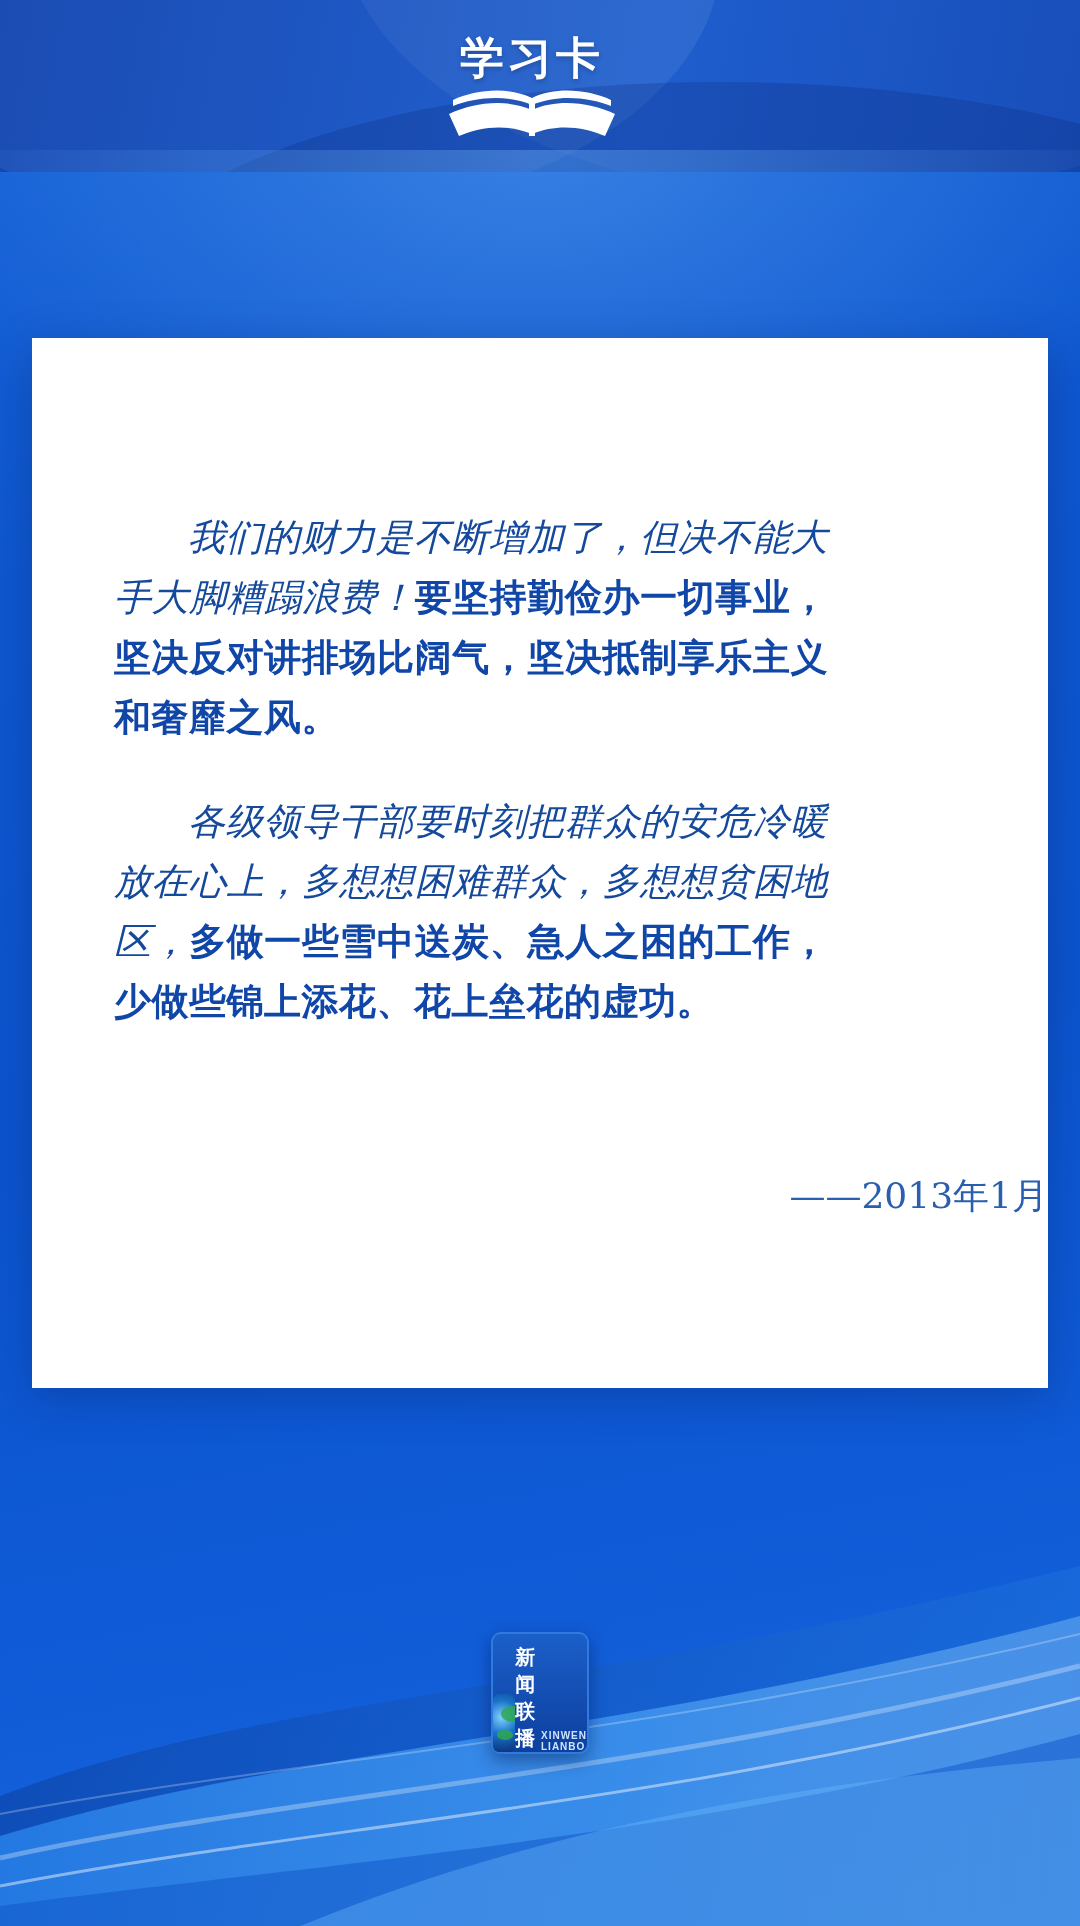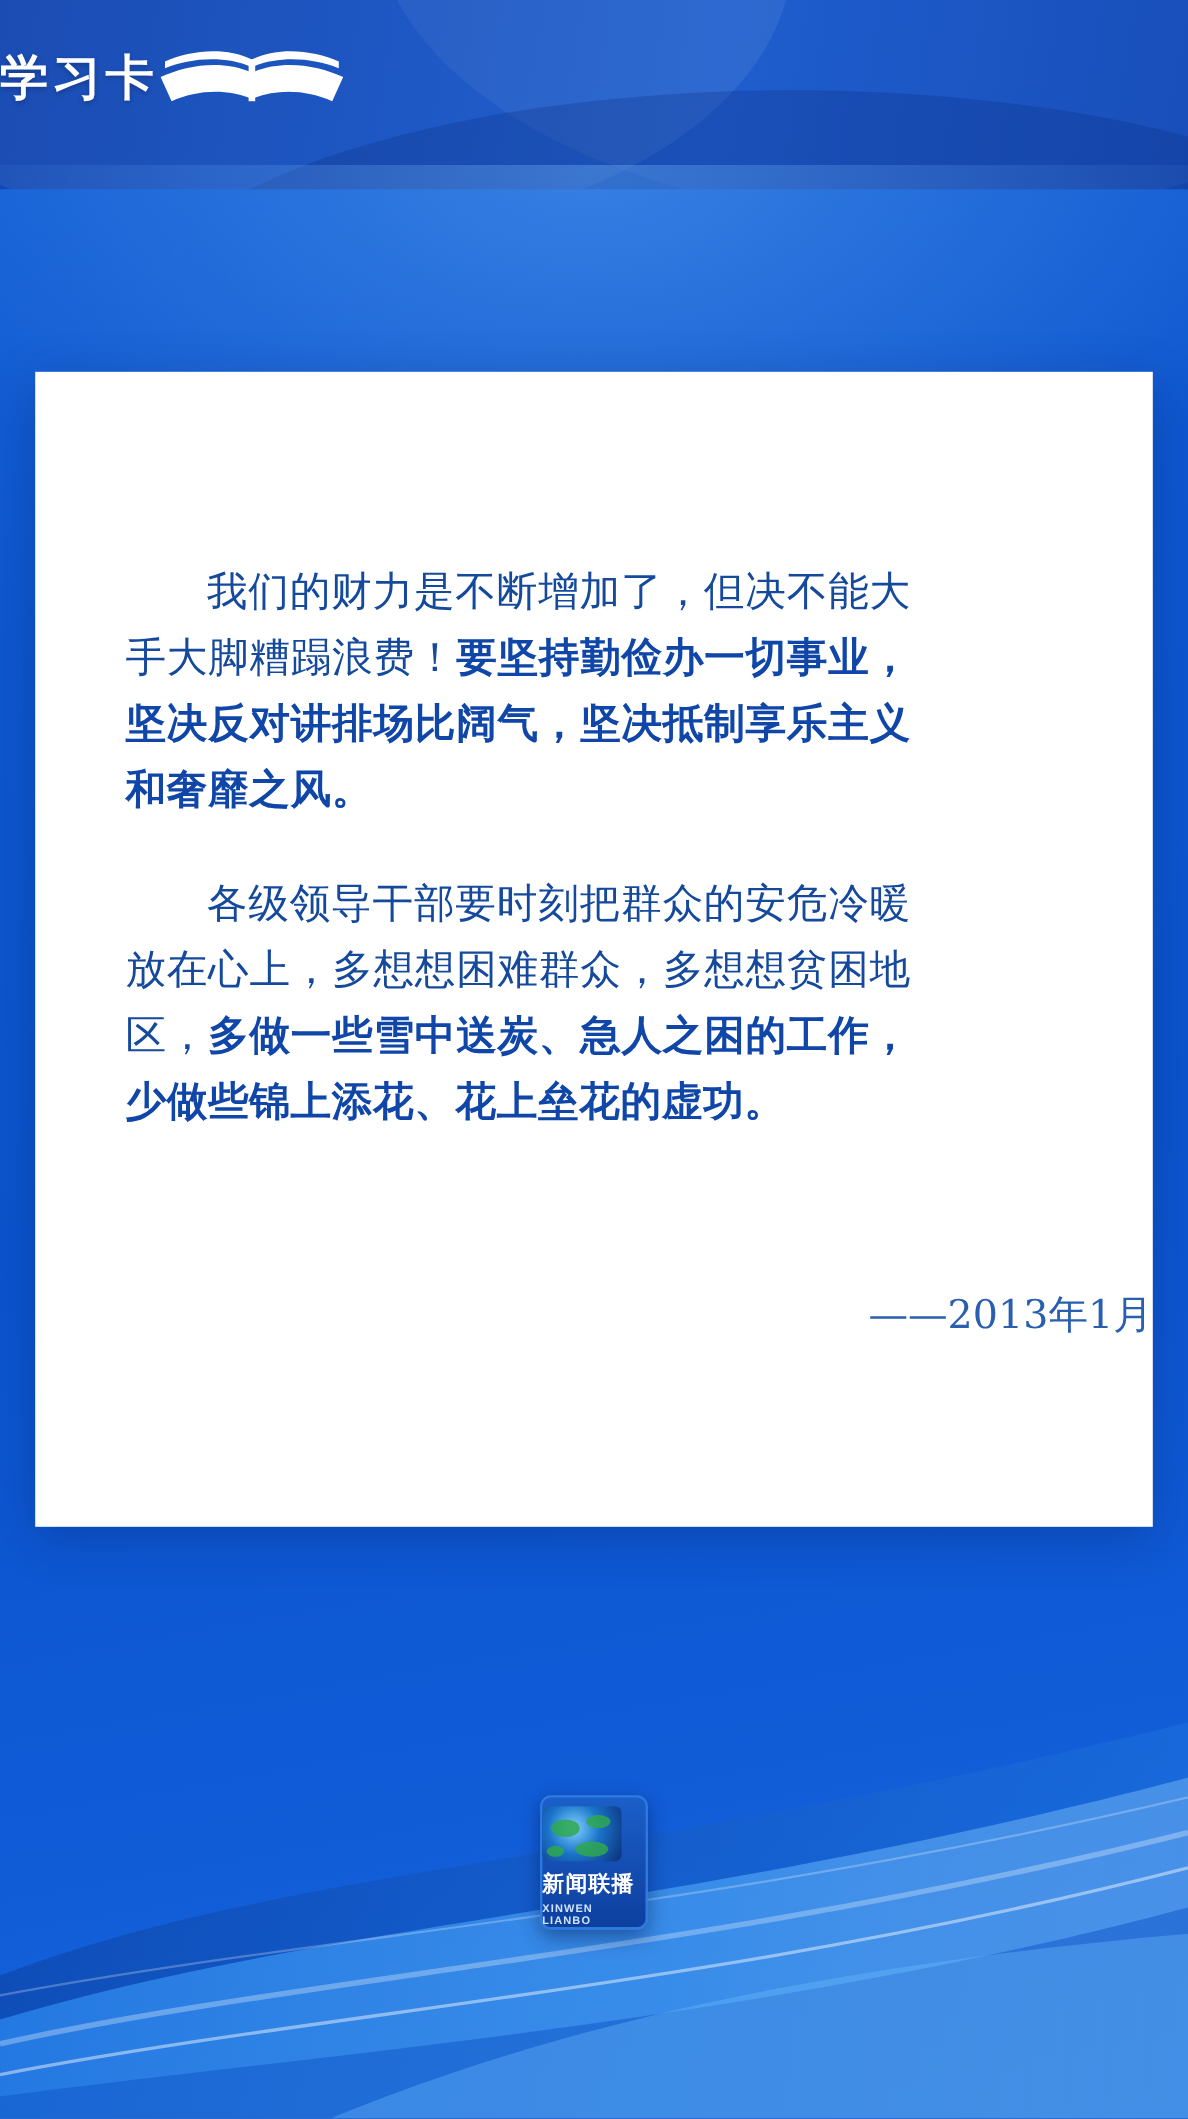--- a/index.html
+++ b/index.html
@@ -32,21 +32,21 @@
     width: 1000px; height: 560px; border-radius: 50%;
     background: rgba(255,255,255,0.05);
   }
   .header-band .arc3 {
     position: absolute; left: 120px; bottom: -330px;
     width: 1200px; height: 420px; border-radius: 50%;
     background: rgba(10,40,120,0.25);
   }
   .logo {
     position: absolute; left: 0; right: 16px; top: 36px;
-    display: flex; flex-direction: row; align-items: center;
+    display: flex; flex-direction: column; align-items: center;
   }
   .logo-text {
     color: #ffffff;
     font-size: 44px;
     font-weight: bold;
     letter-spacing: 4px;
     font-family: "DejaVu Sans", "Liberation Sans", sans-serif;
     line-height: 1;
     text-shadow: 0 2px 5px rgba(0,0,0,0.25);
   }
@@ -98,21 +98,21 @@
     font-family: "DejaVu Sans", "Liberation Sans", sans-serif;
     font-size: 37px;
     line-height: 1.62;
     color: #15499c;
     text-align: justify;
     text-indent: 74px;
     margin-bottom: 44px;
     letter-spacing: 0.5px;
   }
   .para b { font-weight: bold; color: #0f46a8; }
-  .para .plain { font-weight: normal; }
+  .para .plain { font-weight: normal; font-style: italic; }
 
   .attrib {
     position: absolute;
     right: 0; top: 830px;
     width: 714px;
     text-align: right;
     color: #2a5fb0;
     font-family: "DejaVu Serif", serif;
     font-size: 36px;
     line-height: 1.55;
@@ -127,21 +127,21 @@
   
   .badge {
     position: absolute;
     left: 50%; transform: translateX(-50%);
     bottom: 172px;
     width: 98px; height: 122px;
     background: linear-gradient(180deg, #1b5fc9 0%, #0d3f9e 100%);
     border-radius: 10px;
     box-shadow: 0 6px 18px rgba(0,20,70,0.45);
     border: 2px solid #2f7ae0;
-    display: flex; flex-direction: column; align-items: flex-start;
+    display: flex; align-items: flex-end;
     padding-top: 8px;
   }
   .badge-globe {
     width: 72px; height: 58px;
     border-radius: 6px;
     background: radial-gradient(circle at 40% 40%, #7fd2ff 0%, #1a73c9 45%, #0b2f78 100%);
     overflow: hidden; position: relative;
   }
   .badge-globe .land {
     position: absolute; background: #2fa84f; opacity: .85; border-radius: 50%;

